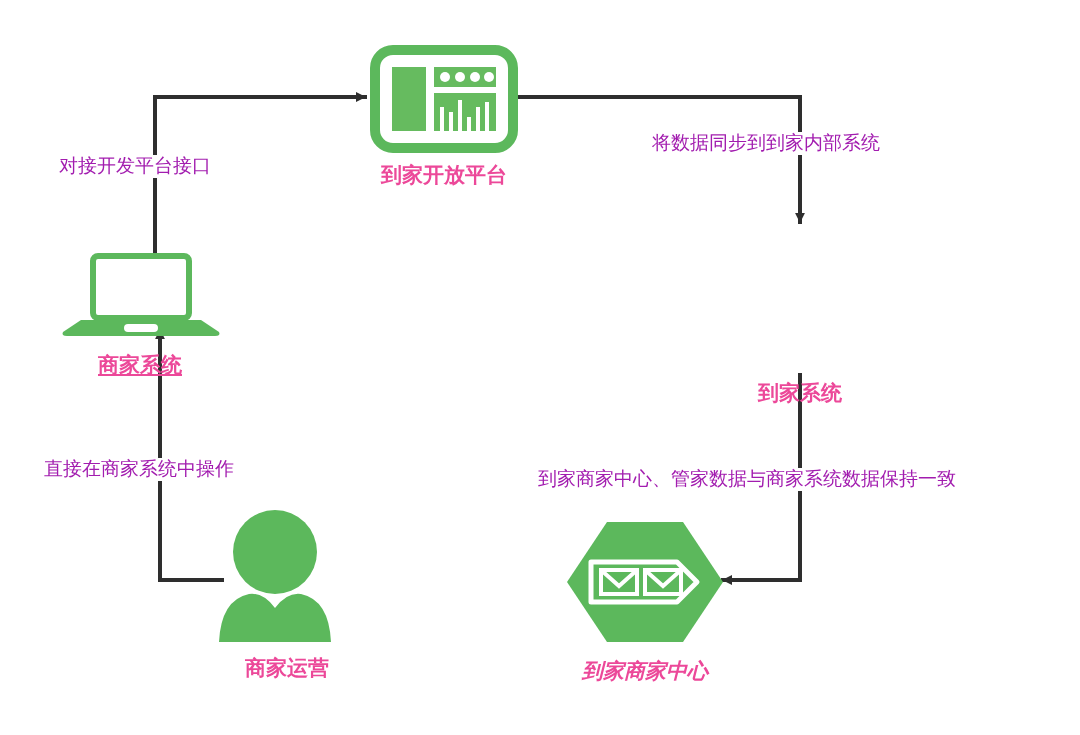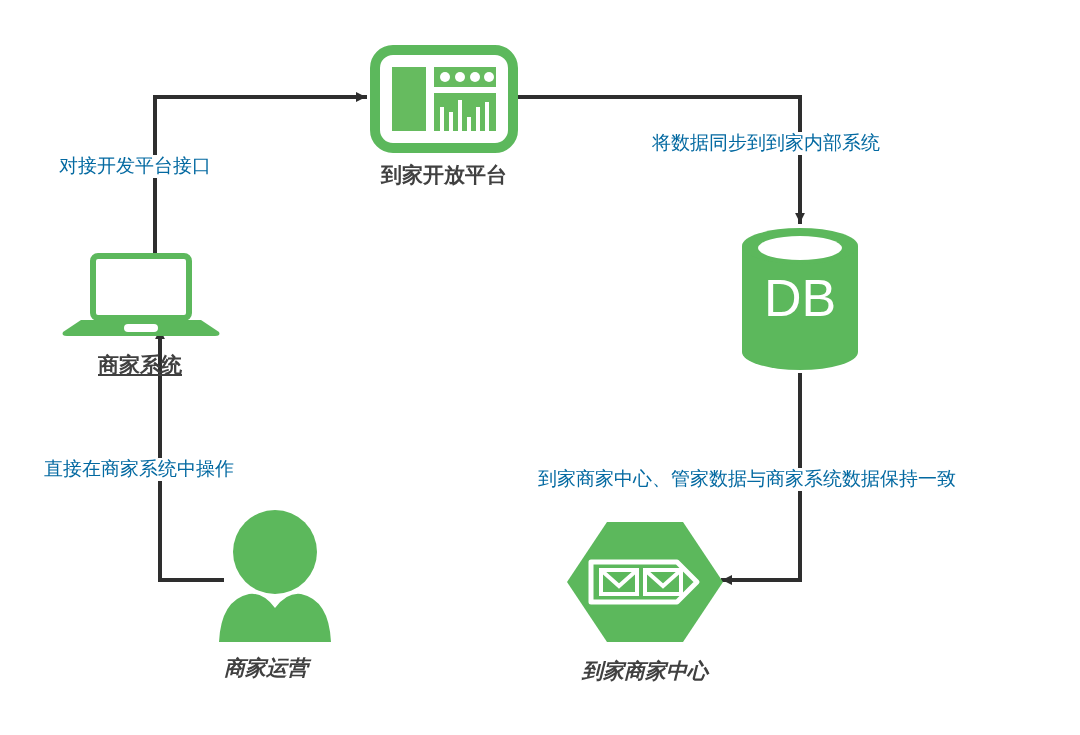--- a/index.html
+++ b/index.html
@@ -20,32 +20,32 @@
   svg.layer {
     position: absolute;
     left: 0;
     top: 0;
     width: 1080px;
     height: 735px;
   }
   .edge-label {
     position: absolute;
     font-size: 19px;
-    color: #0369a1;
+    color: #a21caf;
     font-family: "Liberation Sans", "DejaVu Sans", sans-serif;
     white-space: nowrap;
     background: #ffffff;
     padding: 0 4px;
     line-height: 1.2;
   }
   .node-label {
     position: absolute;
     font-size: 21px;
     font-weight: bold;
-    color: #404040;
+    color: #ec4899;
     font-family: "Liberation Sans", "DejaVu Sans", sans-serif;
     white-space: nowrap;
     text-align: center;
     line-height: 1.2;
   }
   .node-icon {
     position: absolute;
   }
 </style>
 </head>
@@ -116,36 +116,29 @@
 
       <rect x="48" y="4" width="96" height="62" rx="5" ry="5" fill="#ffffff" stroke="#5cb85c" stroke-width="6"></rect>
 
       <path d="M36,68 L156,68 L174,80 Q176,84 170,84 L22,84 Q16,84 18,80 Z" fill="#5cb85c"></path>
 
       <rect x="79" y="72" width="34" height="8" rx="4" ry="4" fill="#ffffff"></rect>
     </svg>
   </div>
   <div class="node-label" style="left:50px; top:352px; width:180px;text-decoration:underline;">商家系统</div>
 
-  <div class="node-icon" style="left:740px; top:228px; width:120px; height:142px;">
-    <svg width="120" height="142" viewBox="0 0 120 142">
-      <path d="M2,18 L2,124 A58,18 0 0 0 118,124 L118,18 Z" fill="#5cb85c"></path>
-      <ellipse cx="60" cy="18" rx="58" ry="18" fill="#5cb85c"></ellipse>
-      <ellipse cx="60" cy="20" rx="42" ry="12" fill="#ffffff"></ellipse>
-      <text x="60" y="88" text-anchor="middle" font-family="'Liberation Sans','DejaVu Sans',sans-serif" font-size="52" fill="#ffffff">DB</text>
-    </svg>
-  </div>
+  <div class="node-label" style="left:710px; top:380px; width:180px;">到家系统</div>
 
   <div class="node-icon" style="left:215px; top:508px; width:120px; height:136px;">
     <svg width="120" height="136" viewBox="0 0 120 136">
       <circle cx="60" cy="44" r="42" fill="#5cb85c"></circle>
       <path d="M4,134 Q6,92 34,86 Q48,84 60,100 Q72,84 86,86 Q114,92 116,134 Z" fill="#5cb85c"></path>
     </svg>
   </div>
-  <div class="node-label" style="left:176px; top:655px; width:180px;font-style:italic;">商家运营</div>
+  <div class="node-label" style="left:197px; top:655px; width:180px;">商家运营</div>
 
   <div class="node-icon" style="left:565px; top:518px; width:160px; height:128px;">
     <svg width="160" height="128" viewBox="0 0 160 128">
       <polygon points="42,4 118,4 158,64 118,124 42,124 2,64" fill="#5cb85c"></polygon>
 
       <path d="M26,44 L112,44 L132,64 L112,84 L26,84 Z" fill="none" stroke="#ffffff" stroke-width="5" stroke-linejoin="round"></path>
 
       <rect x="36" y="52" width="36" height="24" fill="none" stroke="#ffffff" stroke-width="4"></rect>
       <path d="M36,52 L54,68 L72,52" fill="none" stroke="#ffffff" stroke-width="4"></path>
 

